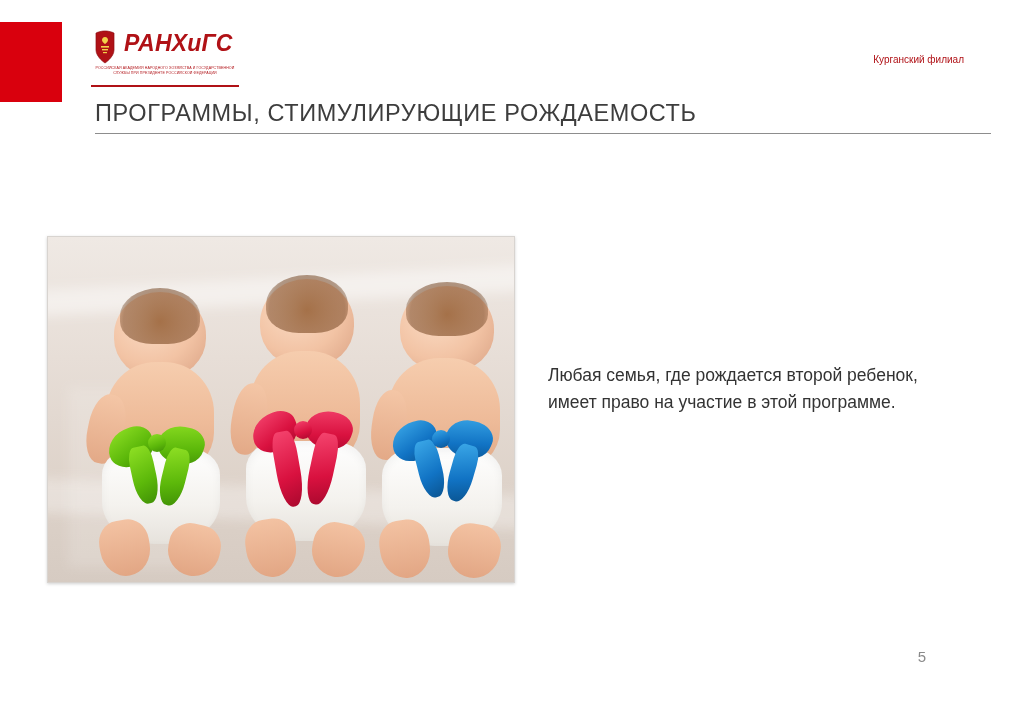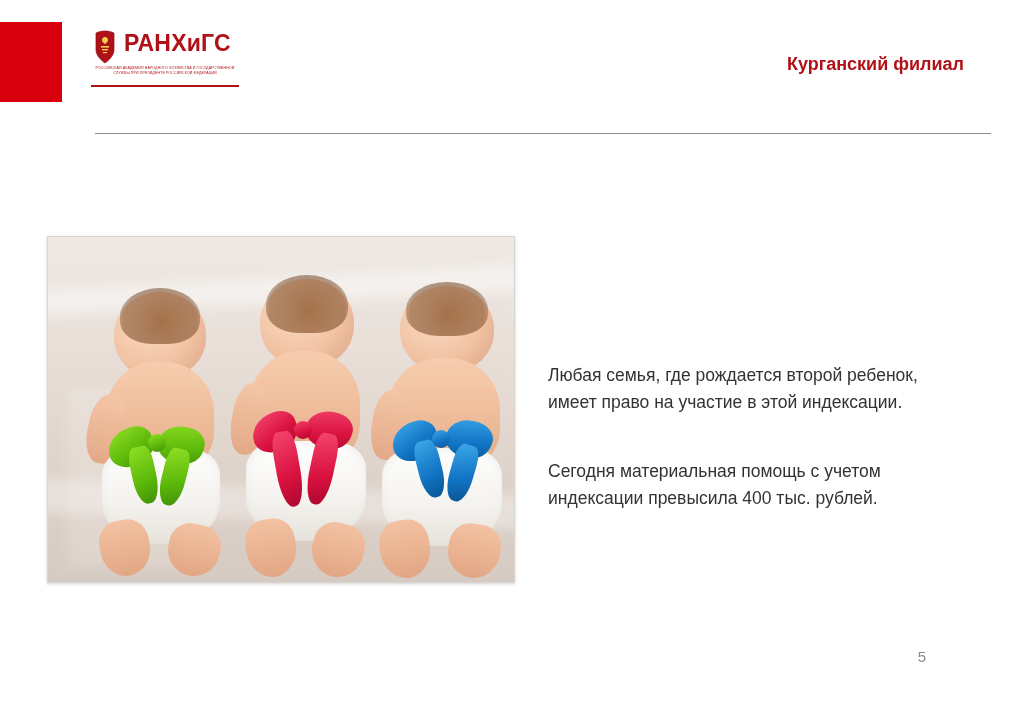--- a/index.html
+++ b/index.html
@@ -57,20 +57,21 @@
   .logo-text {
     position: absolute;
     left: 34px;
     top: 2px;
     font-size: 23px;
     font-weight: bold;
     color: #b01116;
     letter-spacing: 0.2px;
     line-height: 1;
     white-space: nowrap;
+    font-style: italic;
   }
   .logo-sub {
     position: absolute;
     left: 1px;
     top: 36px;
     width: 148px;
     font-size: 3.6px;
     color: #b01116;
     line-height: 1.45;
     text-align: center;
@@ -82,22 +83,22 @@
     top: 55px;
     width: 148px;
     height: 2px;
     background: #b01116;
   }
 
   .branch-label {
     position: absolute;
     right: 60px;
     top: 54px;
-    font-size: 18px;
-    font-weight: bold;
+    font-size: 10px;
+    font-weight: normal;
     color: #b01116;
     white-space: nowrap;
     padding-left: 16px;
   }
 
   .slide-title {
     position: absolute;
     left: 95px;
     top: 100px;
     font-size: 23.5px;
@@ -256,20 +257,21 @@
         <rect x="11" y="16" width="8" height="1.6" fill="#f2d24a"></rect>
         <rect x="12" y="19" width="6" height="1.4" fill="#f2d24a"></rect>
         <rect x="13" y="22" width="4" height="1.2" fill="#f2d24a"></rect>
       </svg>
       <div class="logo-text">РАНХиГС</div>
       <div class="logo-rule"></div>
       <div class="logo-sub">РОССИЙСКАЯ АКАДЕМИЯ НАРОДНОГО ХОЗЯЙСТВА И ГОСУДАРСТВЕННОЙ СЛУЖБЫ ПРИ ПРЕЗИДЕНТЕ РОССИЙСКОЙ ФЕДЕРАЦИИ</div>
     </div>
 
     <div class="branch-label">Курганский филиал</div>
+    <div class="slide-title">ПРОГРАММЫ, СТИМУЛИРУЮЩИЕ РОЖДАЕМОСТЬ</div>
     <div class="title-rule"></div>
   </div>
 
   <div class="photo-frame">
     <div class="photo">
       <div class="fold f1"></div>
       <div class="fold f2"></div>
       <div class="fold f3"></div>
 
       <div class="baby" style="left:28px; width:150px; height:320px;">
@@ -318,17 +320,16 @@
           <div class="loop" style="left:-2px; top:4px; transform:rotate(-16deg);"></div>
           <div class="loop" style="left:52px; top:2px; transform:rotate(22deg);"></div>
           <div class="tail" style="left:24px; top:22px; transform:rotate(-14deg);"></div>
           <div class="tail" style="left:56px; top:26px; transform:rotate(16deg);"></div>
           <div class="knot"></div>
         </div>
       </div>
     </div>
   </div>
 
-  <div class="para para-1">Любая семья, где рождается второй ребенок, имеет право на участие в этой индексации.</div>
-  <div class="para para-2">Сегодня материальная помощь с учетом индексации превысила 400 тыс. рублей.</div>
+  <div class="para para-1">Любая семья, где рождается второй ребенок, имеет право на участие в этой программе.</div>
 
   <div class="page-number">5</div>
 </div>
 
 </body></html>

